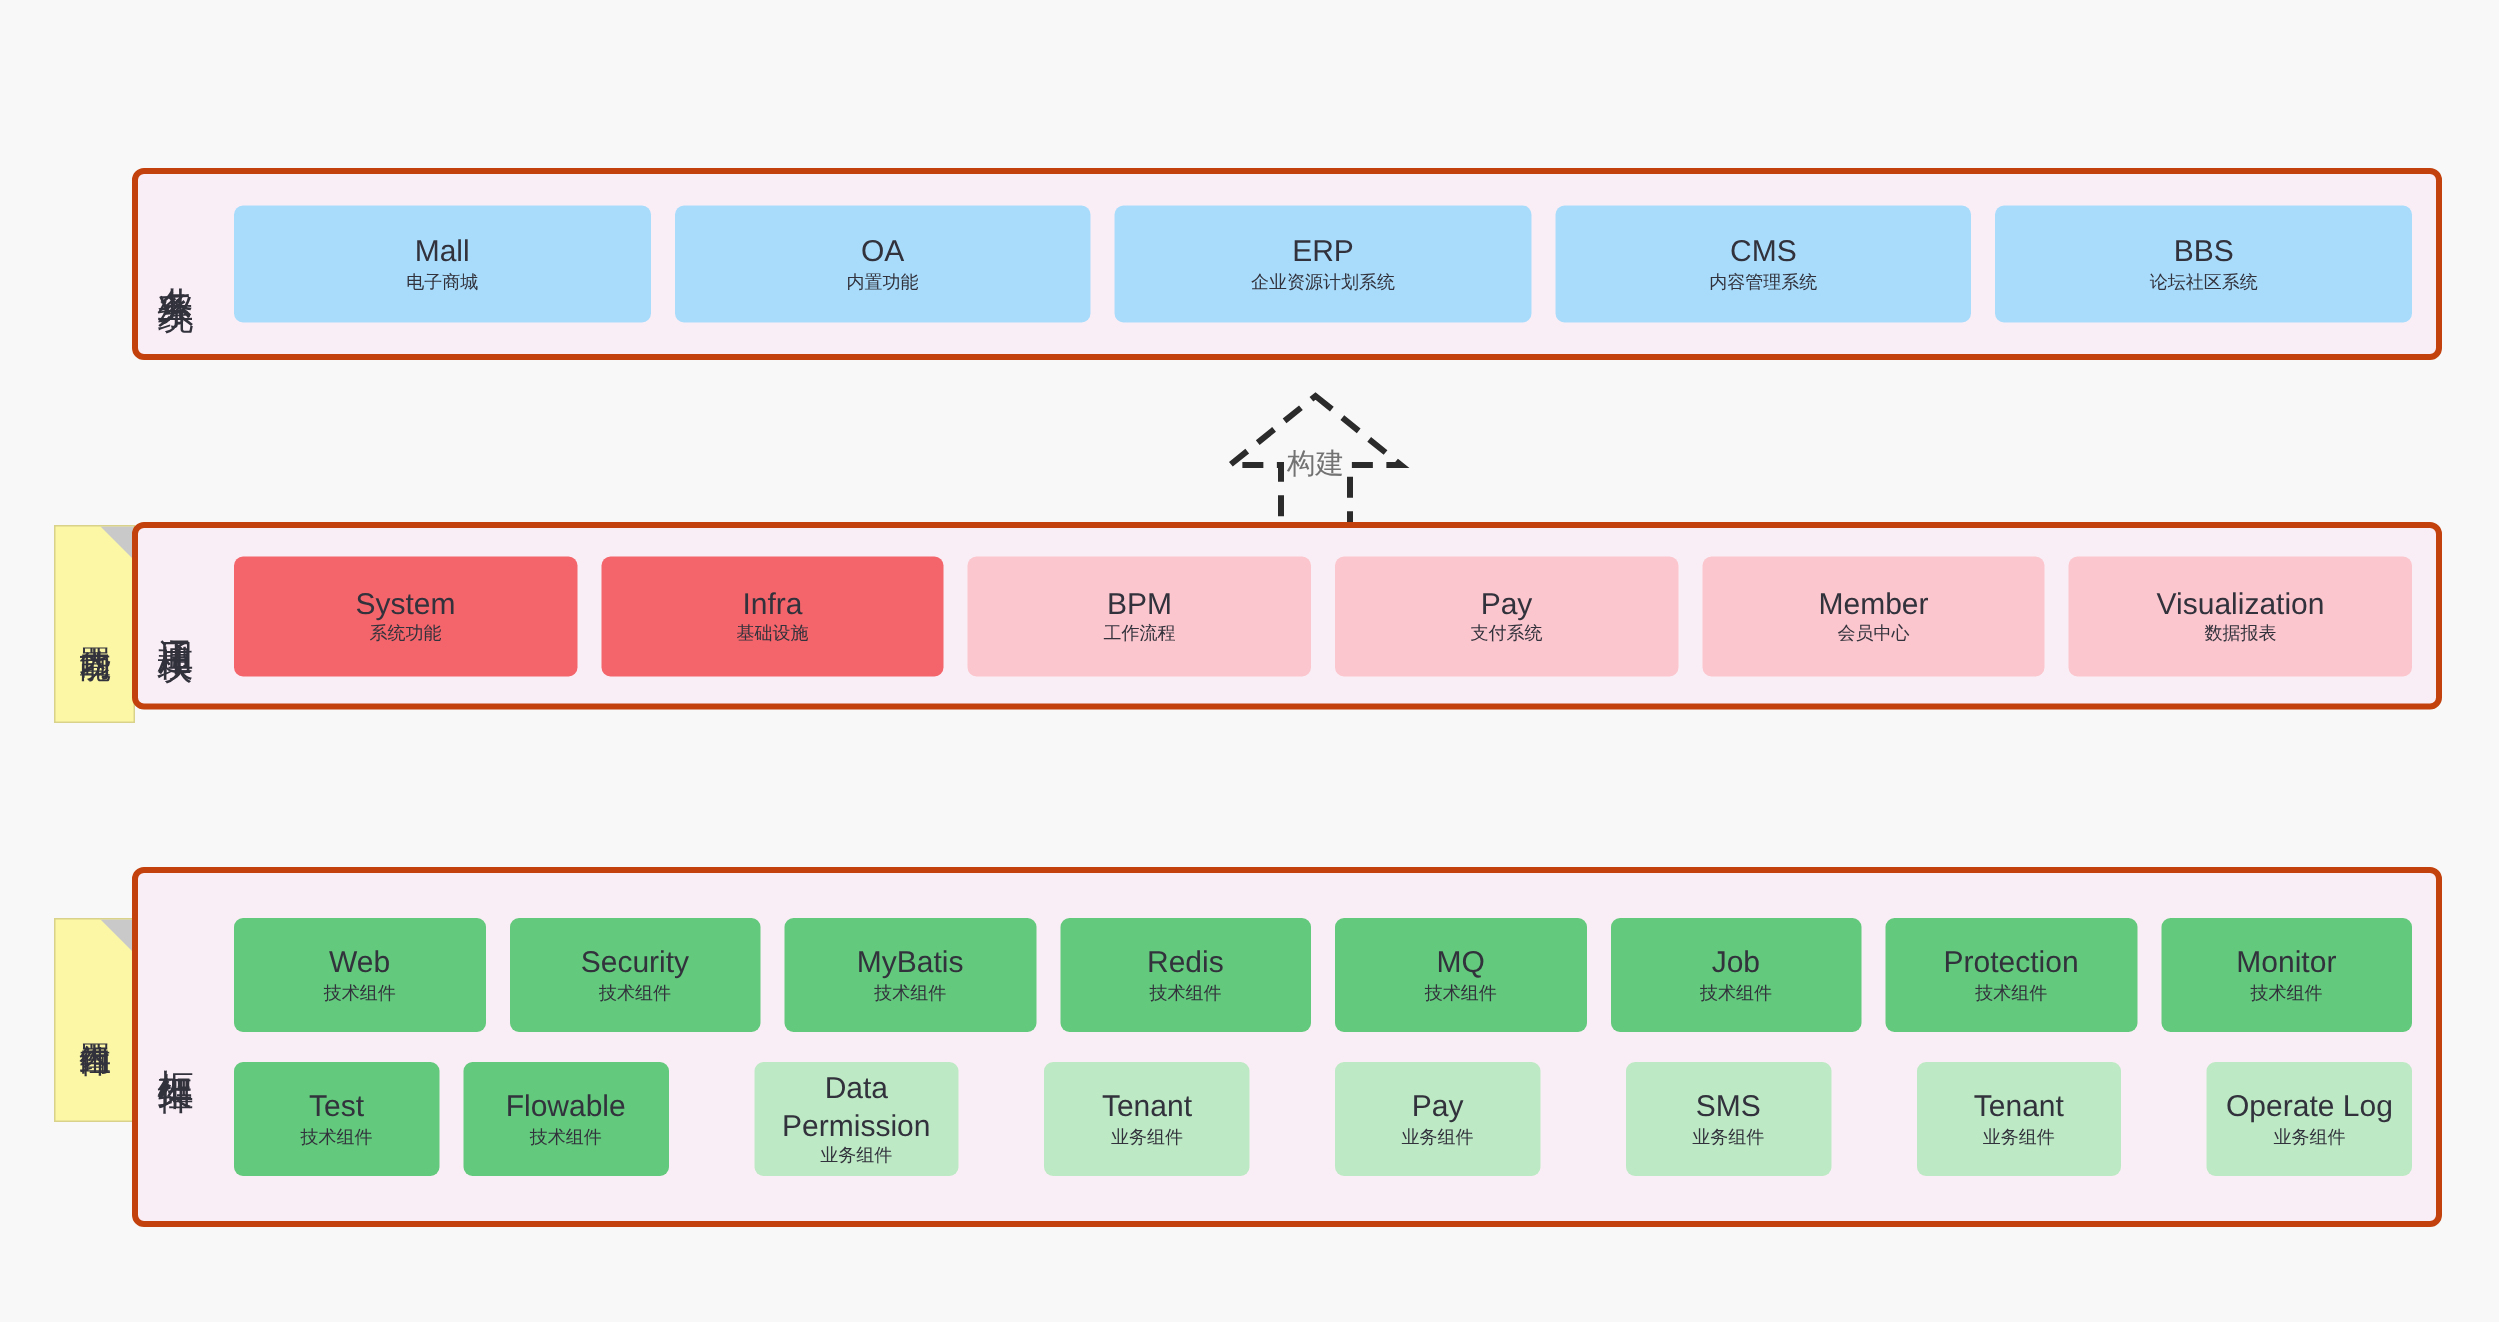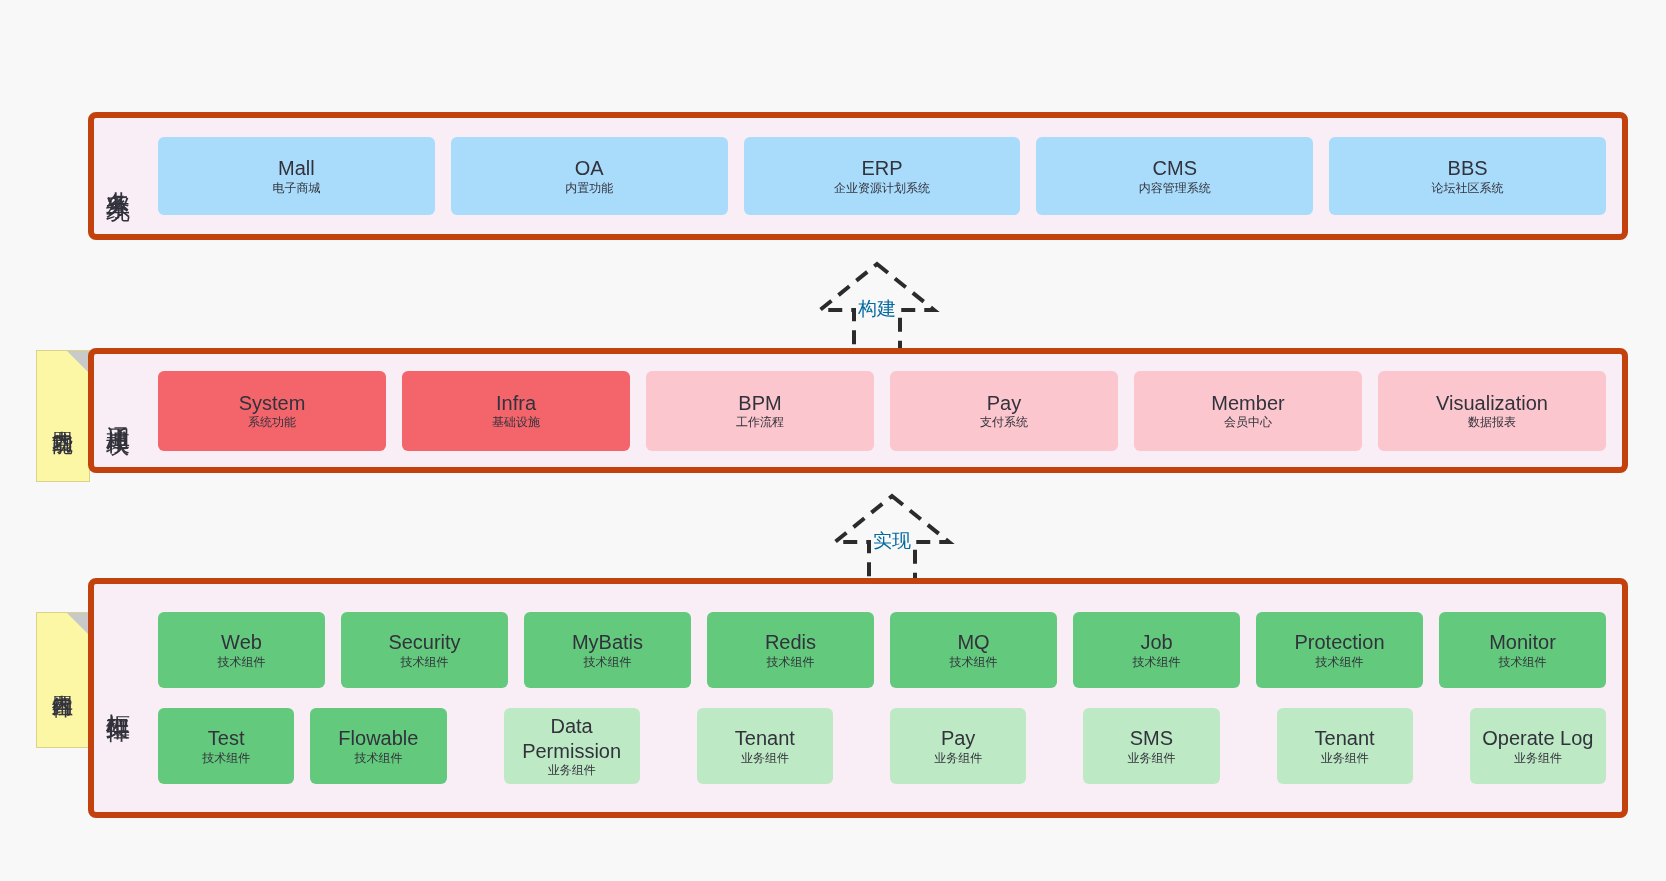--- a/index.html
+++ b/index.html
@@ -14,21 +14,21 @@
     height: 881px;
     background: #f8f8f8;
     overflow: hidden;
   }
 
   
   .layer {
     position: absolute;
     box-sizing: border-box;
     background: #faeef6;
-    border: 6px solid #c2410c;
+    border: 4px solid #c2410c;
     border-radius: 8px;
     display: flex;
     align-items: stretch;
   }
   .layer-title {
     flex: 0 0 auto;
     width: 44px;
     display: flex;
     align-items: center;
     justify-content: center;
@@ -84,21 +84,21 @@
     width: 160px;
     height: 100px;
   }
   .uml-arrow svg { display: block; }
   .uml-arrow .arrow-label {
     position: absolute;
     left: 50%;
     transform: translateX(-50%);
     top: 38px;
     font-size: 19px;
-    color: #0369a1;
+    color: #737373;
     background: transparent;
     padding: 0 2px;
     white-space: nowrap;
   }
 
   
   .note {
     position: absolute;
     box-sizing: border-box;
     width: 54px;
@@ -195,26 +195,20 @@
           <span class="cn">会员中心</span>
         </div>
         <div class="card pink">
           <span class="en">Visualization</span>
           <span class="cn">数据报表</span>
         </div>
       </div>
     </div>
   </div>
 
-  <div class="uml-arrow" style="left:812px; top:490px;">
-    <svg width="160" height="100" viewBox="0 0 160 100" fill="none">
-      <path d="M80 6 L137 52 L103 52 L103 96 L57 96 L57 52 L23 52 Z" stroke="#2b2b2b" stroke-width="4" fill="none" stroke-dasharray="14 9" stroke-linejoin="miter"></path>
-    </svg>
-    <span class="arrow-label">实现</span>
-  </div>
 
   <div class="note" style="left:36px; top:612px; height:136px;">
     <span class="fold"></span>
     <span>内置组件</span>
   </div>
 
   <div class="layer" id="layer-framework" style="left:88px; top:578px; width:1540px; height:240px;">
     <div class="layer-title">框架组件</div>
     <div class="layer-body">
 

